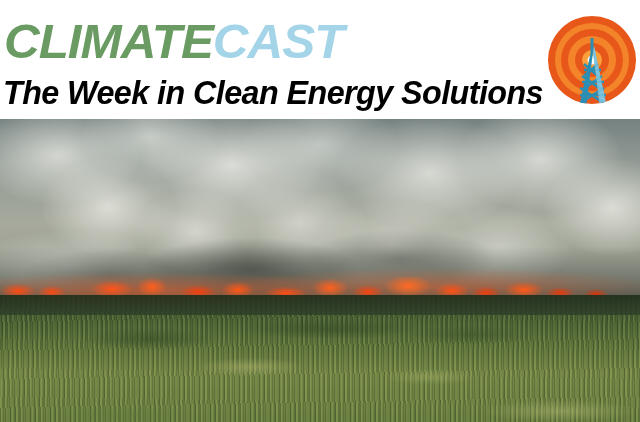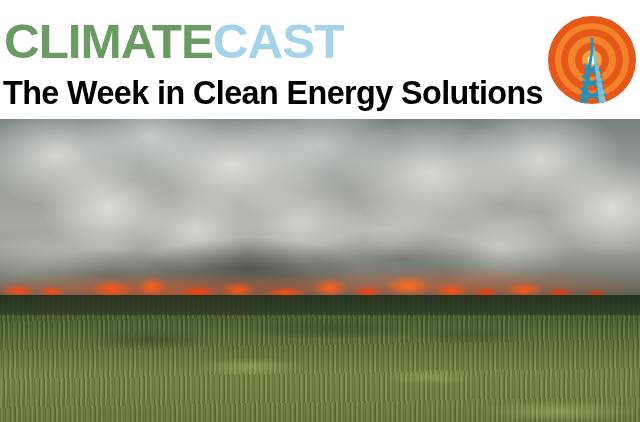--- a/index.html
+++ b/index.html
@@ -7,20 +7,21 @@
     padding: 0;
     background: #ffffff;
   }
   #page {
     position: relative;
     width: 640px;
     height: 422px;
     overflow: hidden;
     background: #ffffff;
     font-family: "Liberation Sans", sans-serif;
+    font-style: italic;
   }
 
   
   #masthead {
     position: absolute;
     left: 0; top: 0;
     width: 640px;
     height: 119px;
     background: #ffffff;
     overflow: hidden;

